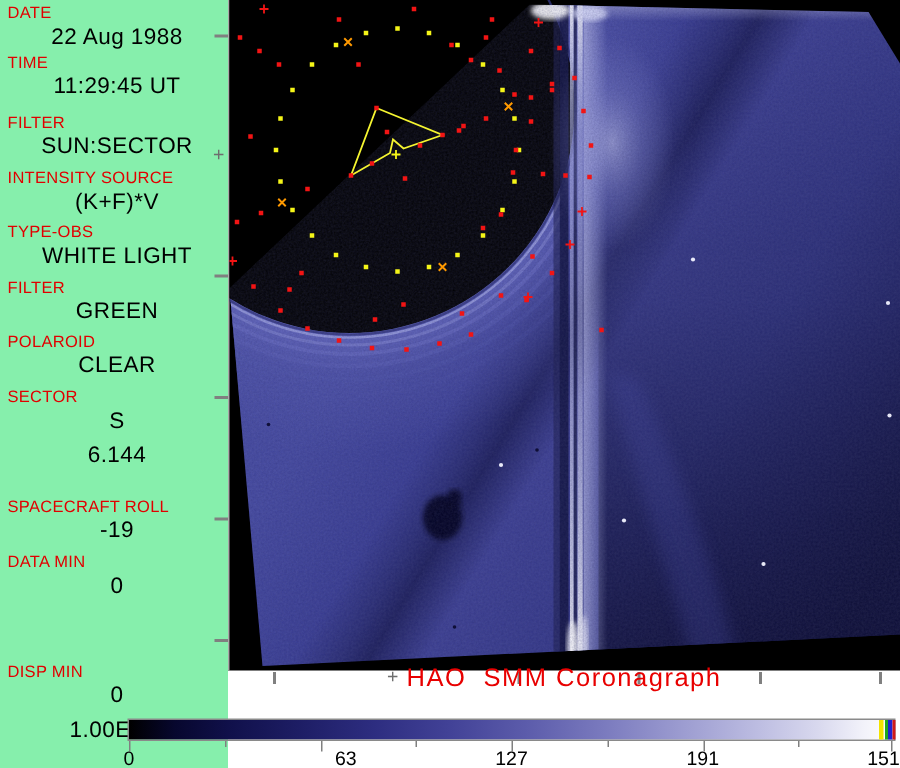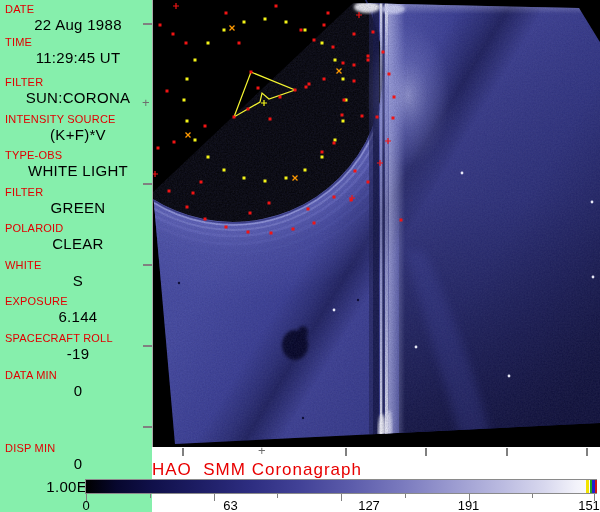--- a/index.html
+++ b/index.html
@@ -10,21 +10,21 @@
   .field{position:absolute;left:5px;width:146px;}
   .flabel{color:#e10000;font-size:11px;line-height:13px;white-space:nowrap;letter-spacing:.2px;}
   .fvalue{color:#000000;font-size:15px;line-height:18px;white-space:nowrap;letter-spacing:.3px;text-align:center;}
   
   .image-area{position:absolute;left:152px;top:0;width:448px;height:447px;background:#000;border-left:1px solid #aaa;}
   .image-area svg{display:block;}
   
   .tick{position:absolute;background:#808080;}
   .plusmark{position:absolute;color:#6e6e6e;font-size:13px;line-height:10px;}
   
-  .title{position:absolute;left:152px;top:460px;width:448px;text-align:left;
+  .title{position:absolute;left:152px;top:442px;width:448px;text-align:center;
          color:#e80000;font-size:17px;letter-spacing:1px;white-space:pre;}
   .cbar{position:absolute;left:85px;top:479px;width:510px;height:13px;border:1px solid #8a8a8a;
         background:linear-gradient(to right,#000000 0%,#07072e 6%,#10104a 13%,#1d1d64 22%,
           #2d2d80 32%,#424297 42%,#5c5cab 52%,#7a7abe 62%,#9b9bd0 72%,#bcbce1 82%,
           #d8d8ee 90%,#f2f2fa 96%,#ffffff 100%);}
   .cbar-stripe{position:absolute;top:0;height:100%;}
   .cbar-tick{position:absolute;width:1px;background:#808080;}
   .cbar-label{position:absolute;top:498px;font-size:13px;color:#000;transform:translateX(-50%);white-space:nowrap;}
 </style>
 </head>
@@ -36,44 +36,43 @@
       <div class="field" style="top:3px">
         <div class="flabel">DATE</div>
         <div class="fvalue">22 Aug 1988</div>
       </div>
       <div class="field" style="top:36px">
         <div class="flabel">TIME</div>
         <div class="fvalue">11:29:45 UT</div>
       </div>
       <div class="field" style="top:76.1px">
         <div class="flabel">FILTER</div>
-        <div class="fvalue">SUN:CORONA</div>
+        <div class="fvalue">SUN:SECTOR</div>
       </div>
       <div class="field" style="top:112.64999999999999px">
         <div class="flabel">INTENSITY SOURCE</div>
         <div class="fvalue">(K+F)*V</div>
       </div>
       <div class="field" style="top:149.2px">
         <div class="flabel">TYPE-OBS</div>
         <div class="fvalue">WHITE LIGHT</div>
       </div>
       <div class="field" style="top:222.29999999999998px">
         <div class="flabel">POLAROID</div>
         <div class="fvalue">CLEAR</div>
       </div>
       <div class="field" style="top:185.75px">
         <div class="flabel">FILTER</div>
         <div class="fvalue">GREEN</div>
       </div>
       <div class="field" style="top:258.84999999999997px">
-        <div class="flabel">WHITE</div>
+        <div class="flabel">SECTOR</div>
         <div class="fvalue">S</div>
       </div>
       <div class="field" style="top:295.4px">
-        <div class="flabel">EXPOSURE</div>
         <div class="fvalue">6.144</div>
       </div>
       <div class="field" style="top:331.95px">
         <div class="flabel">SPACECRAFT ROLL</div>
         <div class="fvalue">-19</div>
       </div>
       <div class="field" style="top:368.5px">
         <div class="flabel">DATA MIN</div>
         <div class="fvalue">0</div>
       </div>
@@ -332,18 +331,18 @@
       <div class="cbar-tick" style="left:213.5px;top:494px;height:7px;"></div>
       <div class="cbar-tick" style="left:341px;top:494px;height:7px;"></div>
       <div class="cbar-tick" style="left:468.5px;top:494px;height:7px;"></div>
       <div class="cbar-tick" style="left:594px;top:494px;height:7px;"></div>
       <div class="cbar-tick" style="left:149.75px;top:494px;height:4px;"></div>
       <div class="cbar-tick" style="left:277.25px;top:494px;height:4px;"></div>
       <div class="cbar-tick" style="left:404.75px;top:494px;height:4px;"></div>
       <div class="cbar-tick" style="left:532.25px;top:494px;height:4px;"></div>
       <div class="cbar-label" style="left:86px;">0</div>
       <div class="cbar-label" style="left:213.5px;margin-left:17px;">63</div>
-      <div class="cbar-label" style="left:341px;margin-left:28px;">127</div>
+      <div class="cbar-label" style="left:341px;">127</div>
       <div class="cbar-label" style="left:468.5px;">191</div>
       <div class="cbar-label" style="left:589px;">151</div>
     </div>
 
 </div>
 
 </body></html>

